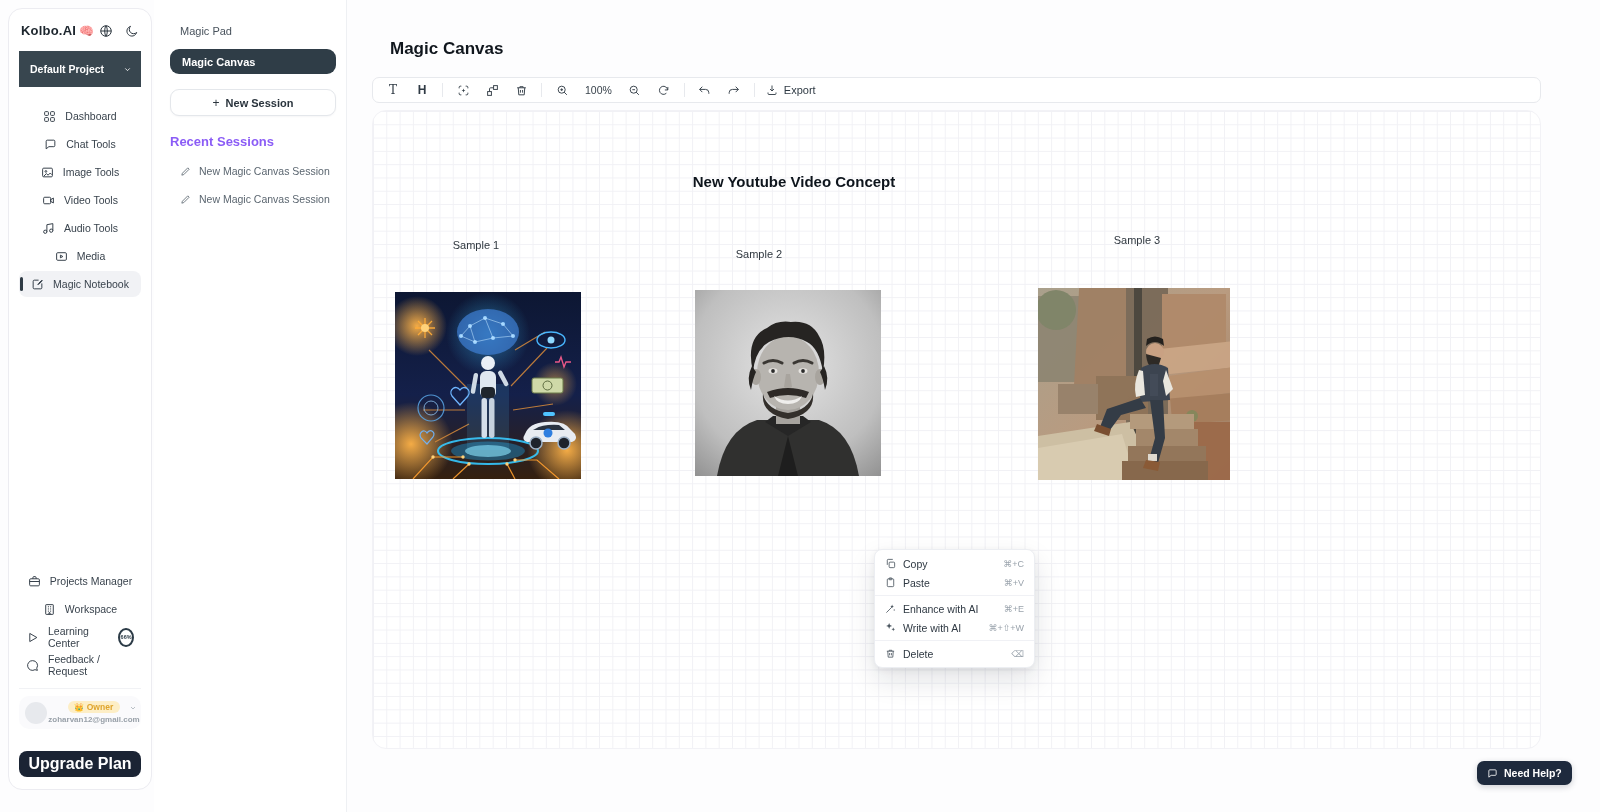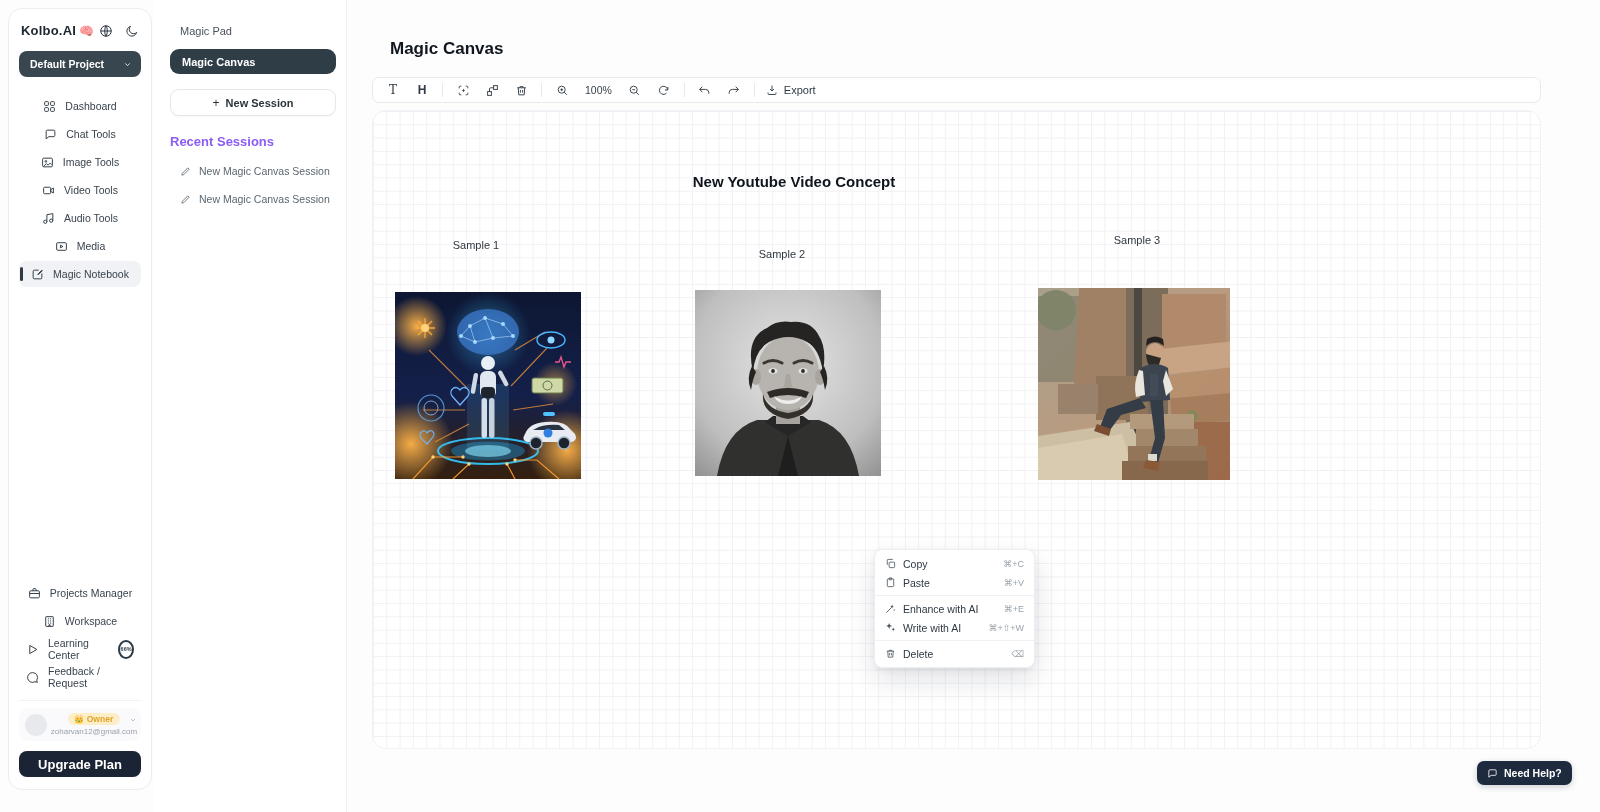--- a/index.html
+++ b/index.html
@@ -7,44 +7,44 @@
   .app { position:relative; width:1600px; height:812px; background:#fdfdfe; overflow:hidden; color:#222c35; }
 
   
   .sidebar { position:absolute; left:8px; top:8px; width:144px; height:782px; background:#fff;
     border:1px solid #ececf1; border-radius:14px; padding:14px 10px 12px; display:flex; flex-direction:column; }
   .logo-row { display:flex; align-items:center; padding:0 2px; }
   .brand { font-size:13px; font-weight:800; color:#1d262e; letter-spacing:.2px; }
   .brand-emoji { font-size:12px; margin-left:3px; }
   .top-icon { margin-left:auto; width:14px; height:14px; color:#2b353e; display:flex; }
   .top-icon + .top-icon { margin-left:12px; }
-  .project-btn { margin-top:13px; height:26px; background:#38464f; border:none; border-radius:8px;
+  .project-btn { margin-top:13px; height:36px; background:#38464f; border:none; border-radius:0;
     color:#fff; font-size:10.5px; font-weight:600; display:flex; align-items:center; justify-content:space-between;
     padding:0 9px 0 11px; cursor:pointer; font-family:inherit; }
   .nav { margin-top:16px; display:flex; flex-direction:column; gap:2px; }
   .nav-item { position:relative; height:26px; display:flex; align-items:center; gap:9px; padding:0 7px;
     font-size:10.5px; font-weight:500; color:#39434d; border-radius:8px; cursor:pointer;justify-content:center; }
   .nav-item .nicon { width:13px; height:13px; display:flex; color:#323d47; flex:none; }
   .nav-item.active { background:#f1f2f5; }
   .nav-item.active::before { content:""; position:absolute; left:1px; top:6px; bottom:6px; width:3px;
     border-radius:2px; background:#2e3a44; }
   .side-spacer { flex:1; }
   .ring { width:19px; height:19px; border-radius:50%; border:2px solid #2c3b47; font-size:5.5px; font-weight:700;
     color:#2c3b47; display:flex; align-items:center; justify-content:center; margin-left:2px; background:#fff; }
   .user-wrap { margin-top:10px; border-top:1px solid #f1f2f5; padding-top:7px; }
   .user-card { position:relative; background:#fafafc; border-radius:10px; padding:5px 6px; display:flex; align-items:center; gap:6px; cursor:pointer; }
   .avatar { width:22px; height:22px; border-radius:50%; background:#e7e9ed; flex:none; }
   .user-mid { display:flex; flex-direction:column; align-items:center; gap:2px; flex:1; min-width:0; }
   .owner-badge { background:#fdeec6; color:#dfa52e; font-size:8.5px; font-weight:700; border-radius:999px;
     padding:1px 7px; display:flex; align-items:center; gap:2px; }
   .owner-badge .crown { font-size:8px; }
-  .email { font-size:8px; color:#99a1a9; white-space:nowrap; }
+  .email { font-size:8px; color:#99a1a9; white-space:nowrap;font-weight:bold; }
   .user-chevron { position:absolute; right:4px; top:8px; width:8px; height:8px; color:#aab1b8; display:flex; }
-  .upgrade-btn { margin-top:10px; height:26px; border:none; border-radius:8px; background:#1b2434; color:#fff;
-    font-size:13px; font-weight:700; cursor:pointer; font-family:inherit; }
+  .upgrade-btn { margin-top:22px; height:26px; border:none; border-radius:8px; background:#1b2434; color:#fff;
+    font-size:16px; font-weight:700; cursor:pointer; font-family:inherit; }
 
   
   .panel { position:absolute; left:154px; top:0; width:193px; height:812px; background:#fff;
     border-right:1px solid #eef0f3; padding:20px 10px 0 16px; }
   .pad-item { height:22px; display:flex; align-items:center; padding-left:10px; font-size:11px; font-weight:500;
     color:#49535d; border-radius:8px; cursor:pointer; }
   .canvas-pill { margin-top:7px; height:25px; background:#2f3d47; border-radius:9px; color:#fff; font-size:11px;
     font-weight:600; display:flex; align-items:center; padding-left:12px; cursor:pointer; }
   .new-session { margin-top:15px; width:100%; height:27px; background:#fff; border:1px solid #e4e7eb; border-radius:9px;
     font-size:11px; font-weight:600; color:#2a343d; display:flex; align-items:center; justify-content:center; gap:6px;
@@ -74,21 +74,21 @@
 
   .canvas { position:absolute; left:372px; top:110px; width:1169px; height:639px; background:#fff;
     border:1px solid #f2f2f6; border-radius:14px; overflow:hidden;
     background-image: linear-gradient(to right, #f1f1f5 1px, transparent 1px),
                       linear-gradient(to bottom, #f1f1f5 1px, transparent 1px);
     background-size:13.3px 13.3px; }
   .canvas-title { position:absolute; left:318px; top:62px; width:206px; text-align:center; font-size:15px;
     font-weight:700; color:#0e151c; cursor:move; }
   .sample-label { position:absolute; width:90px; text-align:center; font-size:11px; color:#2f373f; cursor:move; }
   .lab1 { left:58px;  top:128px; }
-  .lab2 { left:364px; top:137px;text-align:center; }
+  .lab2 { left:341px; top:137px;text-align:center; }
   .lab3 { left:719px; top:123px; }
   .sample-img { position:absolute; cursor:move; }
   .sample-img svg { display:block; width:100%; height:100%; }
   .img1 { left:22px;  top:181px; width:186px; height:187px; }
   .img2 { left:322px; top:179px; width:186px; height:186px; }
   .img3 { left:665px; top:177px; width:192px; height:192px; }
 
   
   .ctx { position:absolute; left:873px; top:548px; width:161px; background:#fff; border:1px solid #eceef2;
     border-radius:8px; padding:4px 0; box-shadow:0 12px 28px rgba(15,23,42,.12), 0 2px 6px rgba(15,23,42,.06); }

